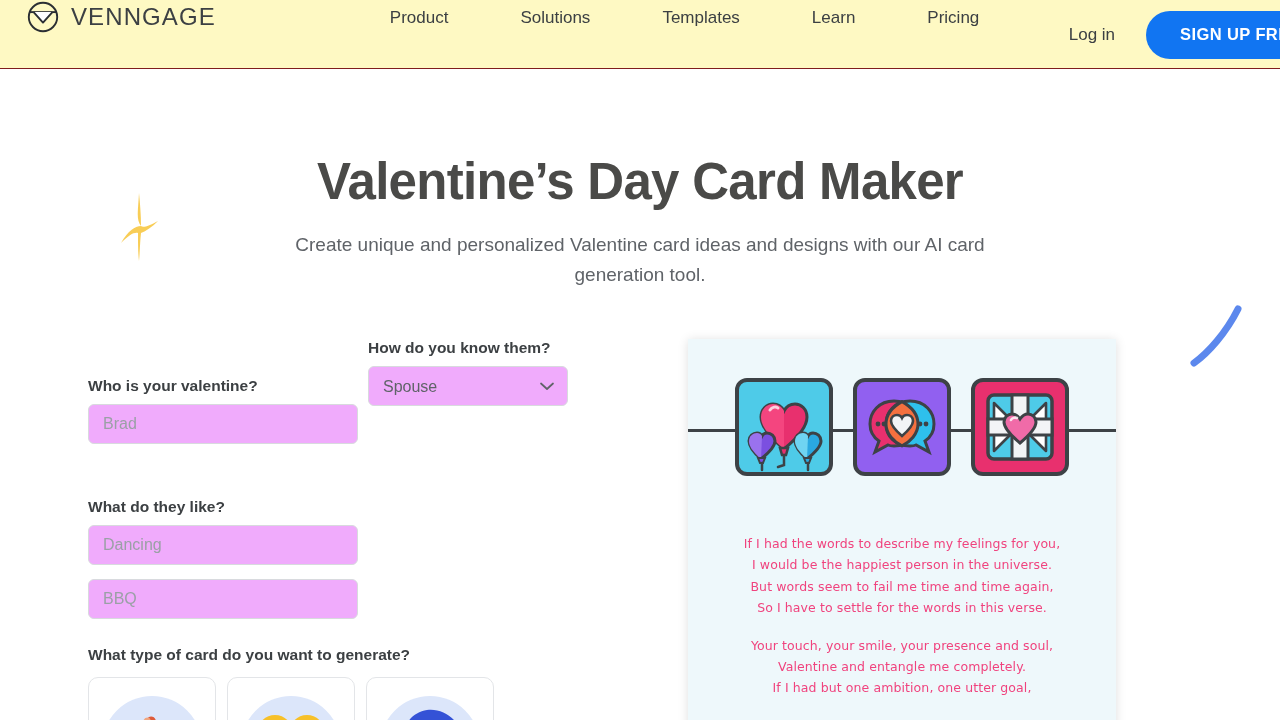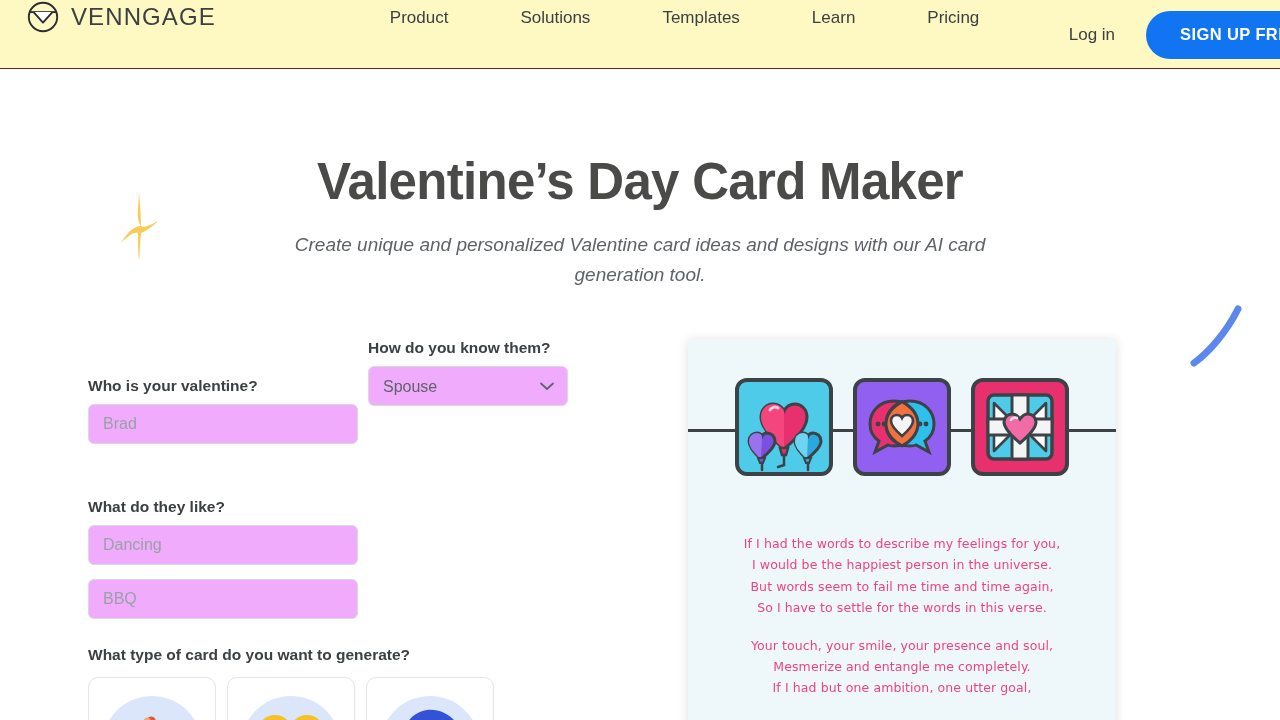--- a/index.html
+++ b/index.html
@@ -101,21 +101,20 @@
     letter-spacing: -0.7px;
     line-height: 1.12;
     text-align: center;
   }
   .hero-sub {
     margin: 20px auto 16px;
     width: 740px;
     font-size: 19px;
     line-height: 1.56;
     color: #5f6368;
-    font-style: italic;
   }
 
   
   .content { display: flex; margin-top: 50px; padding: 0 0 0 88px; }
   .form-col { width: 600px; flex: none; }
 
   .field-label {
     font-size: 15.5px;
     font-weight: 700;
     color: #3c4043;
@@ -392,21 +391,21 @@
 
         <div class="poem">
           <div class="poem-stanza">
             <div>If I had the words to describe my feelings for you,</div>
             <div>I would be the happiest person in the universe.</div>
             <div>But words seem to fail me time and time again,</div>
             <div>So I have to settle for the words in this verse.</div>
           </div>
           <div class="poem-stanza">
             <div>Your touch, your smile, your presence and soul,</div>
-            <div>Mesmerize and entangle me completely.</div>
+            <div>Valentine and entangle me completely.</div>
             <div>If I had but one ambition, one utter goal,</div>
           </div>
         </div>
 
       </div>
     </div>
 
   </div>
 </div>
 

